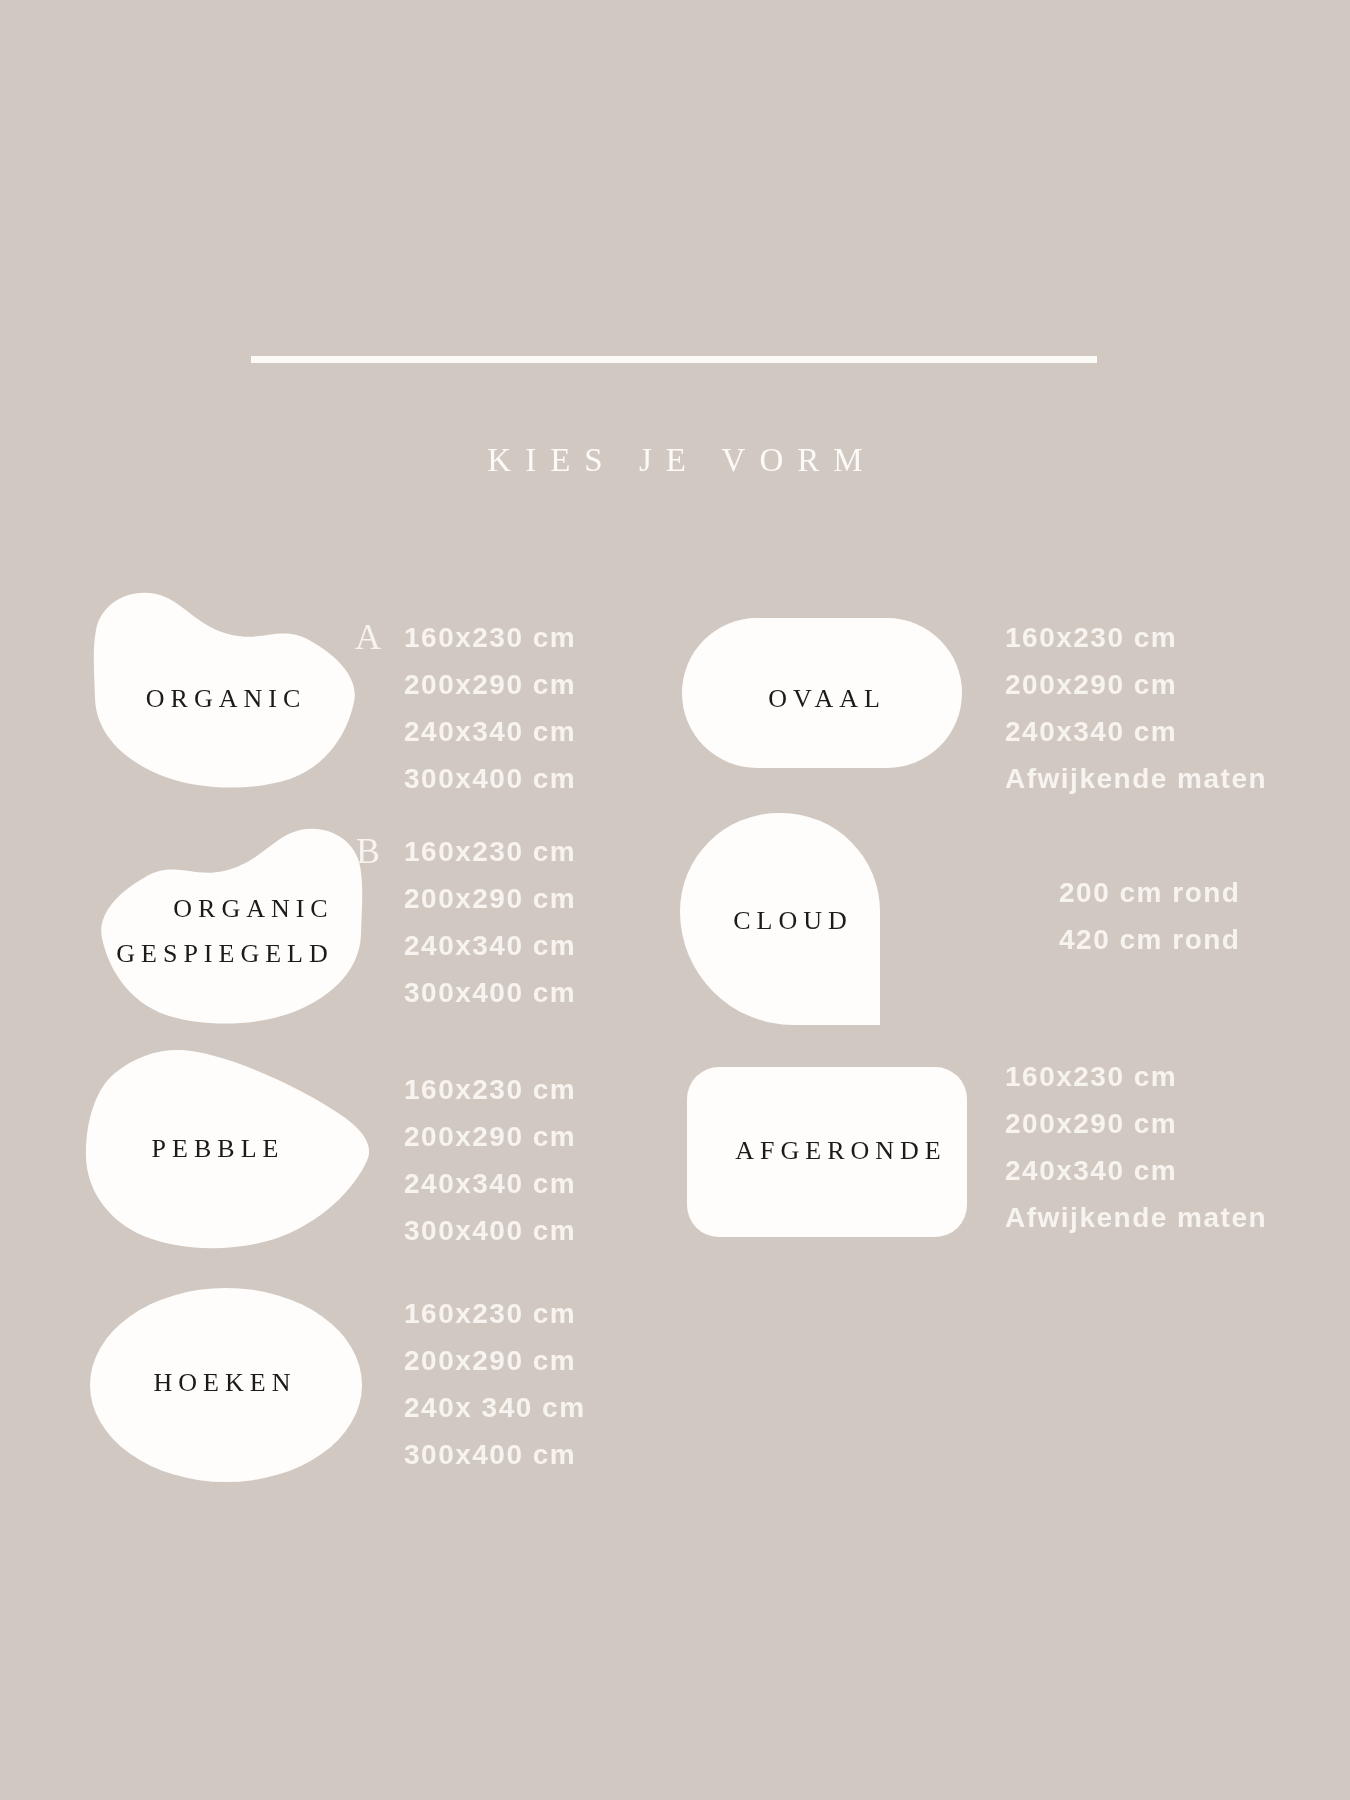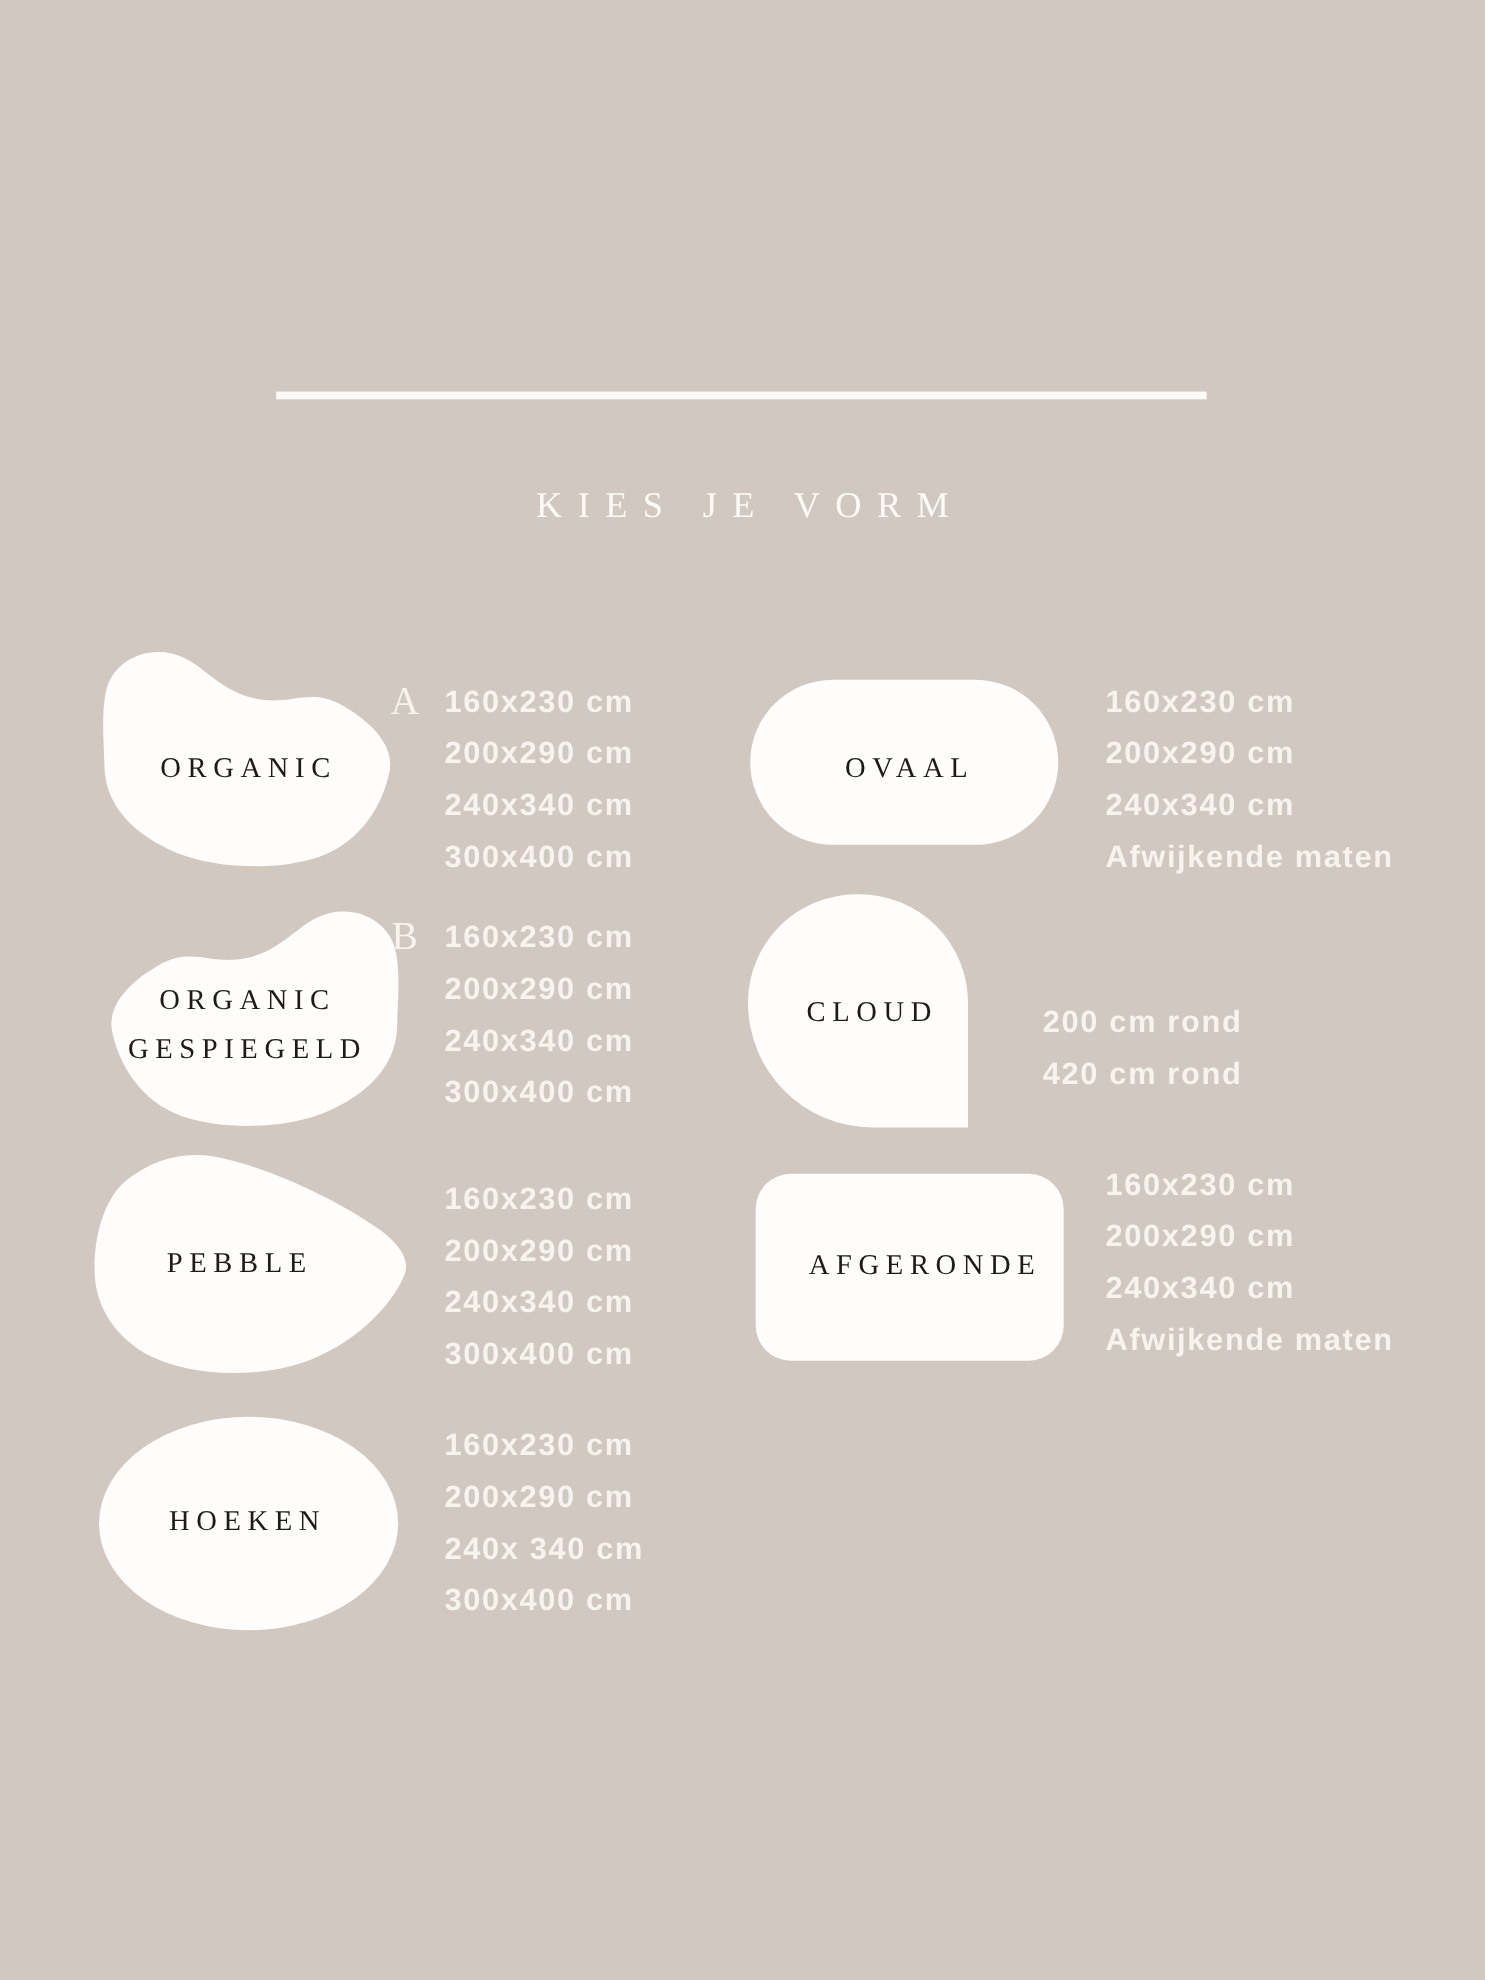--- a/index.html
+++ b/index.html
@@ -55,21 +55,21 @@
   #shape-afgeronde{left:687px;top:1067px;width:280px;height:170px;border-radius:32px;}
   .shape-label{
     position:absolute;
     transform:translate(-50%,-50%);
     font-family:"Liberation Serif", serif;
     font-size:26px;
     letter-spacing:6px;
     text-indent:6px;
     color:var(--label_text);
     white-space:nowrap;
-    text-align:center;
+    text-align:right;
   }
   .shape-label span{display:block;line-height:45px;}
   #label-organic{left:223px;top:698px;}
   #label-gespiegeld{left:222px;top:931px;}
   #label-pebble{left:215px;top:1148px;}
   #label-elips{left:222px;top:1382px;}
   #label-ovaal{left:824px;top:698px;}
   #label-cloud{left:790px;top:920px;}
   #label-afgeronde{left:838px;top:1150px;}
   .variant-letter{
@@ -89,21 +89,21 @@
     letter-spacing:1.5px;
     color:var(--size_text);
     white-space:nowrap;
   }
   .size-list li{line-height:47px;}
   #sizes-organic{left:404px;top:614px;}
   #sizes-gespiegeld{left:404px;top:828px;}
   #sizes-pebble{left:404px;top:1066px;}
   #sizes-elips{left:404px;top:1290px;}
   #sizes-ovaal{left:1005px;top:614px;}
-  #sizes-cloud{left:948px;top:869px;margin-top:36px;}
+  #sizes-cloud{left:1059px;top:869px;}
   #sizes-afgeronde{left:1005px;top:1053px;}
   .footer{
     position:absolute;left:88px;top:1558px;width:1170px;
     font-family:"Liberation Serif", serif;
     font-size:34px;line-height:52px;
     color:var(--heading_text);
   }
   .footer-line1{display:block;text-align:justify;text-align-last:justify;}
   .footer-line2{display:block;text-align:left;}
 </style>

